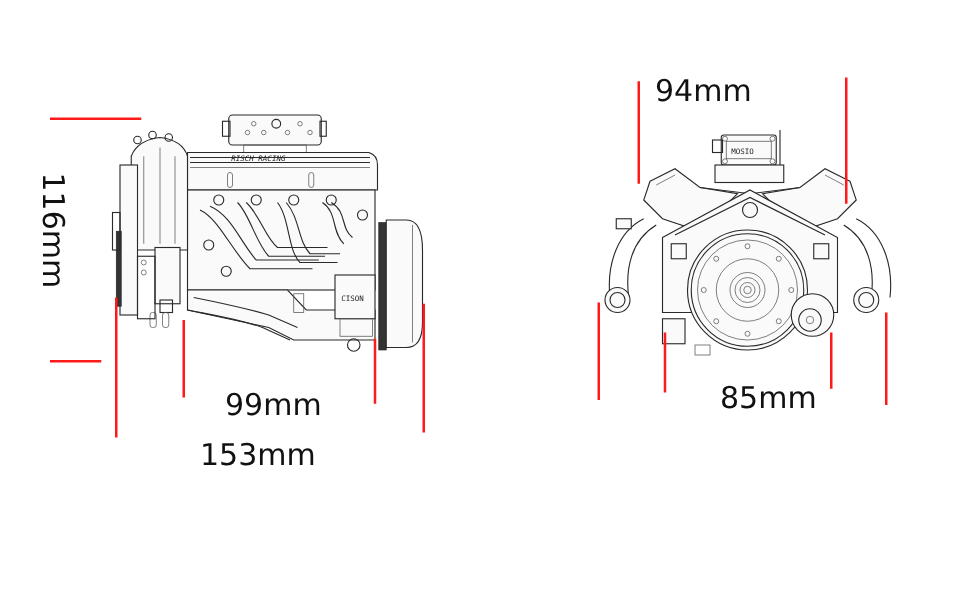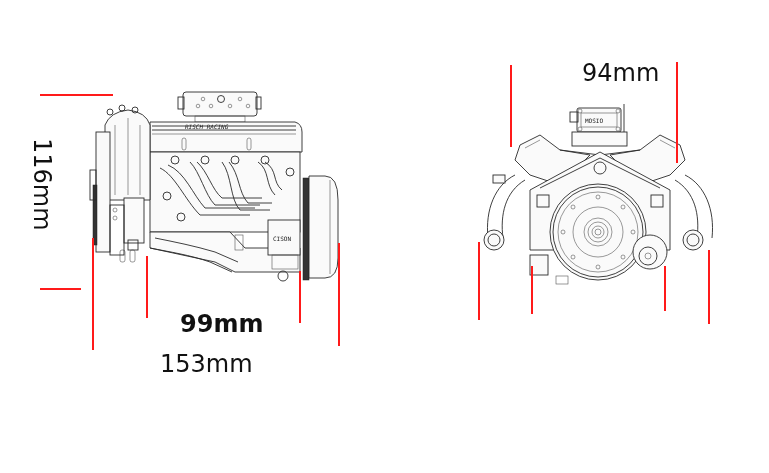--- a/index.html
+++ b/index.html
@@ -192,17 +192,18 @@
 
   <div class="redline" style="left:510px; top:65px; width:2px; height:82px;"></div>
   <div class="redline" style="left:676px; top:62px; width:2px; height:101px;"></div>
 
   <div class="redline" style="left:478px; top:242px; width:2px; height:78px;"></div>
   <div class="redline" style="left:531px; top:266px; width:2px; height:48px;"></div>
   <div class="redline" style="left:664px; top:266px; width:2px; height:45px;"></div>
   <div class="redline" style="left:708px; top:250px; width:2px; height:74px;"></div>
 
   <div class="dim-label vertical" style="left:54px; top:138px;">116mm</div>
-  <div class="dim-label" style="left:180px; top:312px;font-weight:bold;">99mm</div>
+  <div class="dim-label" style="left:180px; top:312px;">99mm</div>
   <div class="dim-label" style="left:160px; top:352px;text-align:center;">153mm</div>
 
-  <div class="dim-label" style="left:582px; top:61px;">94mm</div>
+  <div class="dim-label" style="left:524px; top:61px;">94mm</div>
+  <div class="dim-label" style="left:576px; top:306px;">85mm</div>
 </div>
 
 </body></html>

